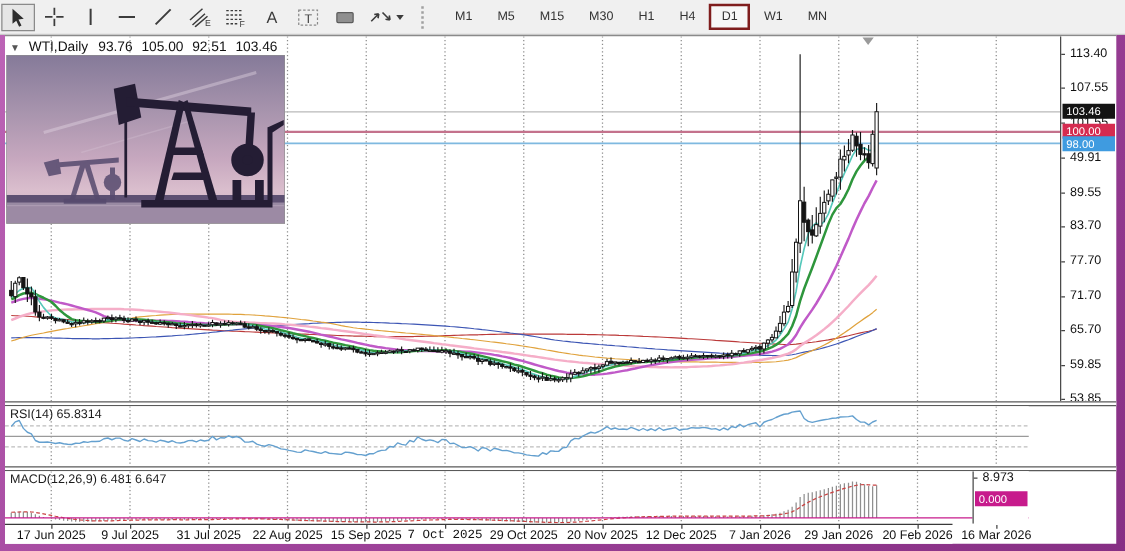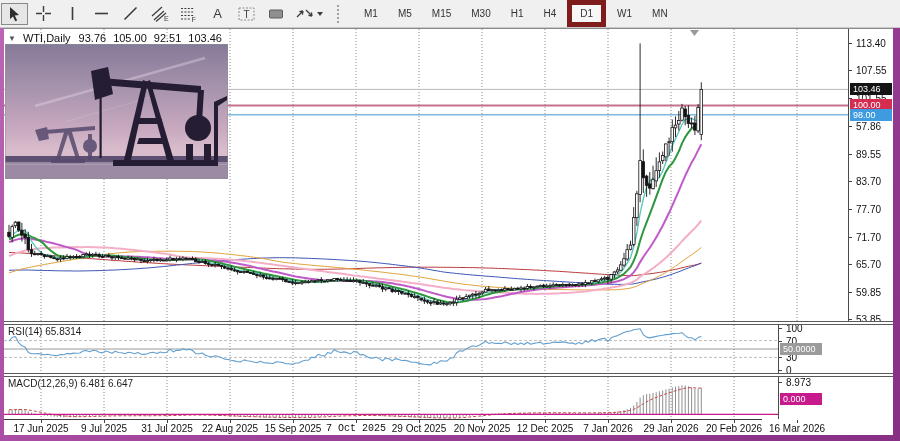--- a/index.html
+++ b/index.html
@@ -6,21 +6,21 @@
   .screen{position:relative;width:900px;height:441px;background:#f0f0f0;overflow:hidden;}
 
   
   .toolbar{position:absolute;top:0;left:0;width:900px;height:28px;background:#f0f0f0;display:flex;align-items:center;border-bottom:1px solid #c9c9c9;box-sizing:border-box;}
   .tool-btn{width:27px;height:22px;margin:0 1px;display:flex;align-items:center;justify-content:center;color:#3c3c3c;box-sizing:border-box;}
   .tool-btn.selected{border:1px solid #8a8a8a;background:#e6e6e6;}
   .tool-btn svg{display:block;}
   .tool-glyph{font-size:13px;color:#3c3c3c;}
   .grip{width:8px;height:18px;border-left:2px dotted #a0a0a0;margin:0 7px 0 9px;}
   .tf-btn{padding:3px 8px;font-size:10px;color:#333;margin:0 1px;border:1px solid transparent;box-sizing:border-box;}
-  .tf-btn.selected{border:5px solid #7f1d1d;background:#f7f7f7;}
+  .tf-btn.selected{border:2px solid #7f1d1d;background:#f7f7f7;}
 
   
   .chart-window{position:absolute;top:28px;left:0;width:900px;height:413px;background:linear-gradient(135deg,#bc64b6 0%,#a1459c 45%,#862f84 100%);}
   .chart-inner{position:absolute;top:0;left:4px;width:889px;height:407px;background:#fff;}
 
   .main-pane{position:absolute;top:0;left:0;width:889px;height:293px;border-top:1px solid #8a8a8a;box-sizing:border-box;overflow:hidden;}
   .pane-sep{position:absolute;left:0;width:889px;height:2px;background:#fff;border-top:1px solid #5a5a5a;border-bottom:1px solid #5a5a5a;box-sizing:content-box;}
   .ind-pane{position:absolute;left:0;width:819px;overflow:hidden;background:#fff;}
   .ind-label{position:absolute;top:1px;left:4px;font-size:10px;color:#1c1c1c;z-index:5;}
 
@@ -636,21 +636,21 @@
         </div>
 
         <div class="scale" id="main-scale">
             <div class="tickmark" style="top: 14px;"></div>
             <div class="ticklabel" style="top: 14px;">113.40</div>
             <div class="tickmark" style="top: 41px;"></div>
             <div class="ticklabel" style="top: 41px;">107.55</div>
             <div class="tickmark" style="top: 69px;"></div>
             <div class="ticklabel" style="top: 69px;">101.55</div>
             <div class="tickmark" style="top: 97px;"></div>
-            <div class="ticklabel" style="top: 97px;">57.86</div>
+            <div class="ticklabel" style="top: 97px;">49.91</div>
             <div class="tickmark" style="top: 125px;"></div>
             <div class="ticklabel" style="top: 125px;">89.55</div>
             <div class="tickmark" style="top: 152px;"></div>
             <div class="ticklabel" style="top: 152px;">83.70</div>
             <div class="tickmark" style="top: 180px;"></div>
             <div class="ticklabel" style="top: 180px;">77.70</div>
             <div class="tickmark" style="top: 208px;"></div>
             <div class="ticklabel" style="top: 208px;">71.70</div>
             <div class="tickmark" style="top: 235px;"></div>
             <div class="ticklabel" style="top: 235px;">65.70</div>
@@ -680,31 +680,20 @@
             <line x1="604" y1="0" x2="604" y2="48" stroke="#8c8c8c" stroke-width="1" stroke-dasharray="1,2"></line>
             <line x1="667" y1="0" x2="667" y2="48" stroke="#8c8c8c" stroke-width="1" stroke-dasharray="1,2"></line>
             <line x1="730" y1="0" x2="730" y2="48" stroke="#8c8c8c" stroke-width="1" stroke-dasharray="1,2"></line>
             <line x1="793" y1="0" x2="793" y2="48" stroke="#8c8c8c" stroke-width="1" stroke-dasharray="1,2"></line>
             <line x1="0" y1="15.6" x2="844" y2="15.6" stroke="#bdbdbd" stroke-width="1" stroke-dasharray="3,2"></line>
             <line x1="0" y1="32.4" x2="844" y2="32.4" stroke="#bdbdbd" stroke-width="1" stroke-dasharray="3,2"></line>
             <line x1="0" y1="24" x2="844" y2="24" stroke="#9a9a9a" stroke-width="1"></line>
             <polyline points="5.0,16.2 8.2,12.5 11.4,11.4 14.7,17.7 17.9,20.8 21.1,22.1 24.3,27.4 27.5,28.8 30.8,28.8 34.0,28.6 37.2,29.1 40.4,29.8 43.6,29.2 46.9,30.0 50.1,30.4 53.3,30.6 56.5,29.6 59.7,29.7 63.0,28.4 66.2,28.9 69.4,28.1 72.6,28.2 75.8,28.0 79.1,26.0 82.3,25.4 85.5,26.8 88.7,25.5 91.9,25.5 95.2,27.2 98.4,27.9 101.6,25.9 104.8,27.0 108.0,28.2 111.3,26.2 114.5,27.5 117.7,27.7 120.9,28.7 124.1,27.2 127.4,27.8 130.6,28.8 133.8,27.6 137.0,29.1 140.2,29.4 143.5,28.8 146.7,27.5 149.9,27.4 153.1,28.5 156.3,27.0 159.6,27.8 162.8,27.2 166.0,24.1 169.2,26.9 172.4,25.2 175.7,25.4 178.9,23.7 182.1,25.0 185.3,24.2 188.5,25.5 191.8,28.6 195.0,28.7 198.2,28.0 201.4,30.3 204.6,31.3 207.9,32.0 211.1,30.7 214.3,31.5 217.5,32.7 220.7,34.1 224.0,34.5 227.2,35.3 230.4,35.9 233.6,36.7 236.8,36.9 240.1,34.9 243.3,35.7 246.5,36.2 249.7,37.0 252.9,37.7 256.2,36.3 259.4,37.6 262.6,37.9 265.8,38.2 269.0,38.5 272.3,36.7 275.5,37.0 278.7,37.6 281.9,38.7 285.1,38.7 288.4,39.4 291.6,38.0 294.8,38.0 298.0,36.2 301.2,35.3 304.5,35.1 307.7,32.2 310.9,32.6 314.1,29.3 317.3,30.5 320.6,31.1 323.8,27.4 327.0,28.5 330.2,24.6 333.4,26.4 336.7,27.6 339.9,26.9 343.1,27.6 346.3,29.1 349.5,26.6 352.8,26.7 356.0,29.9 359.2,29.6 362.4,31.3 365.6,33.0 368.9,33.1 372.1,32.3 375.3,33.6 378.5,35.8 381.7,33.0 385.0,33.7 388.2,35.8 391.4,33.6 394.6,34.4 397.8,35.5 401.1,35.3 404.3,36.1 407.5,37.3 410.7,37.3 413.9,37.9 417.2,38.9 420.4,39.3 423.6,39.6 426.8,39.9 430.0,37.2 433.3,38.4 436.5,35.7 439.7,36.0 442.9,36.1 446.1,33.3 449.4,32.8 452.6,27.7 455.8,25.7 459.0,26.1 462.2,23.9 465.5,22.2 468.7,20.8 471.9,21.5 475.1,20.2 478.3,18.5 481.6,16.3 484.8,18.4 488.0,17.4 491.2,18.5 494.4,18.2 497.7,18.6 500.9,16.9 504.1,18.1 507.3,19.4 510.5,17.8 513.8,19.4 517.0,18.0 520.2,19.5 523.4,17.2 526.6,19.2 529.9,18.4 533.1,17.8 536.3,17.1 539.5,19.2 542.7,18.4 546.0,18.2 549.2,17.1 552.4,17.4 555.6,17.4 558.8,16.9 562.1,17.4 565.3,18.3 568.5,17.9 571.7,19.3 574.9,17.4 578.2,18.9 581.4,16.2 584.6,17.1 587.8,14.5 591.0,16.6 594.3,14.8 597.5,13.9 600.7,13.2 603.9,16.5 607.1,12.8 610.4,11.5 613.6,10.6 616.8,9.0 620.0,7.6 623.2,6.4 626.5,6.0 629.7,4.7 632.9,4.2 636.1,3.8 639.3,9.8 642.6,12.1 645.8,12.9 649.0,12.1 652.2,11.4 655.4,10.8 658.7,10.3 661.9,9.6 665.1,9.4 668.3,8.6 671.5,8.5 674.8,8.3 678.0,7.7 681.2,10.6 684.4,12.7 687.6,12.7 690.9,14.9 694.1,12.6 697.3,11.3 " fill="none" stroke="#64a0cf" stroke-width="1.1" stroke-linejoin="round"></polyline>
           </svg>
         <div class="ind-label">RSI(14) 65.8314</div>
-        <div class="scale" id="rsi-scale">
-            <div class="tickmark" style="top: 3px;"></div>
-            <div class="ticklabel" style="top: 3px;">100</div>
-            <div class="tickmark" style="top: 16px;"></div>
-            <div class="ticklabel" style="top: 16px;">70</div>
-            <div class="tickmark" style="top: 32px;"></div>
-            <div class="ticklabel" style="top: 32px;">30</div>
-            <div class="tickmark" style="top: 45px;"></div>
-            <div class="ticklabel" style="top: 45px;">0</div>
-            <div class="badge" style="top: 18px; background: rgb(155, 155, 155);">50.0000</div>
-          </div>
       </div>
 
       <div class="pane-sep" style="top:345px"></div>
 
       <div class="ind-pane" id="macd-pane" style="top:349px;height:42px;">
         <svg id="macd-svg" width="844" height="42">
             <line x1="37" y1="0" x2="37" y2="42" stroke="#8c8c8c" stroke-width="1" stroke-dasharray="1,2"></line>
             <line x1="100" y1="0" x2="100" y2="42" stroke="#8c8c8c" stroke-width="1" stroke-dasharray="1,2"></line>
             <line x1="163" y1="0" x2="163" y2="42" stroke="#8c8c8c" stroke-width="1" stroke-dasharray="1,2"></line>
             <line x1="226" y1="0" x2="226" y2="42" stroke="#8c8c8c" stroke-width="1" stroke-dasharray="1,2"></line>

